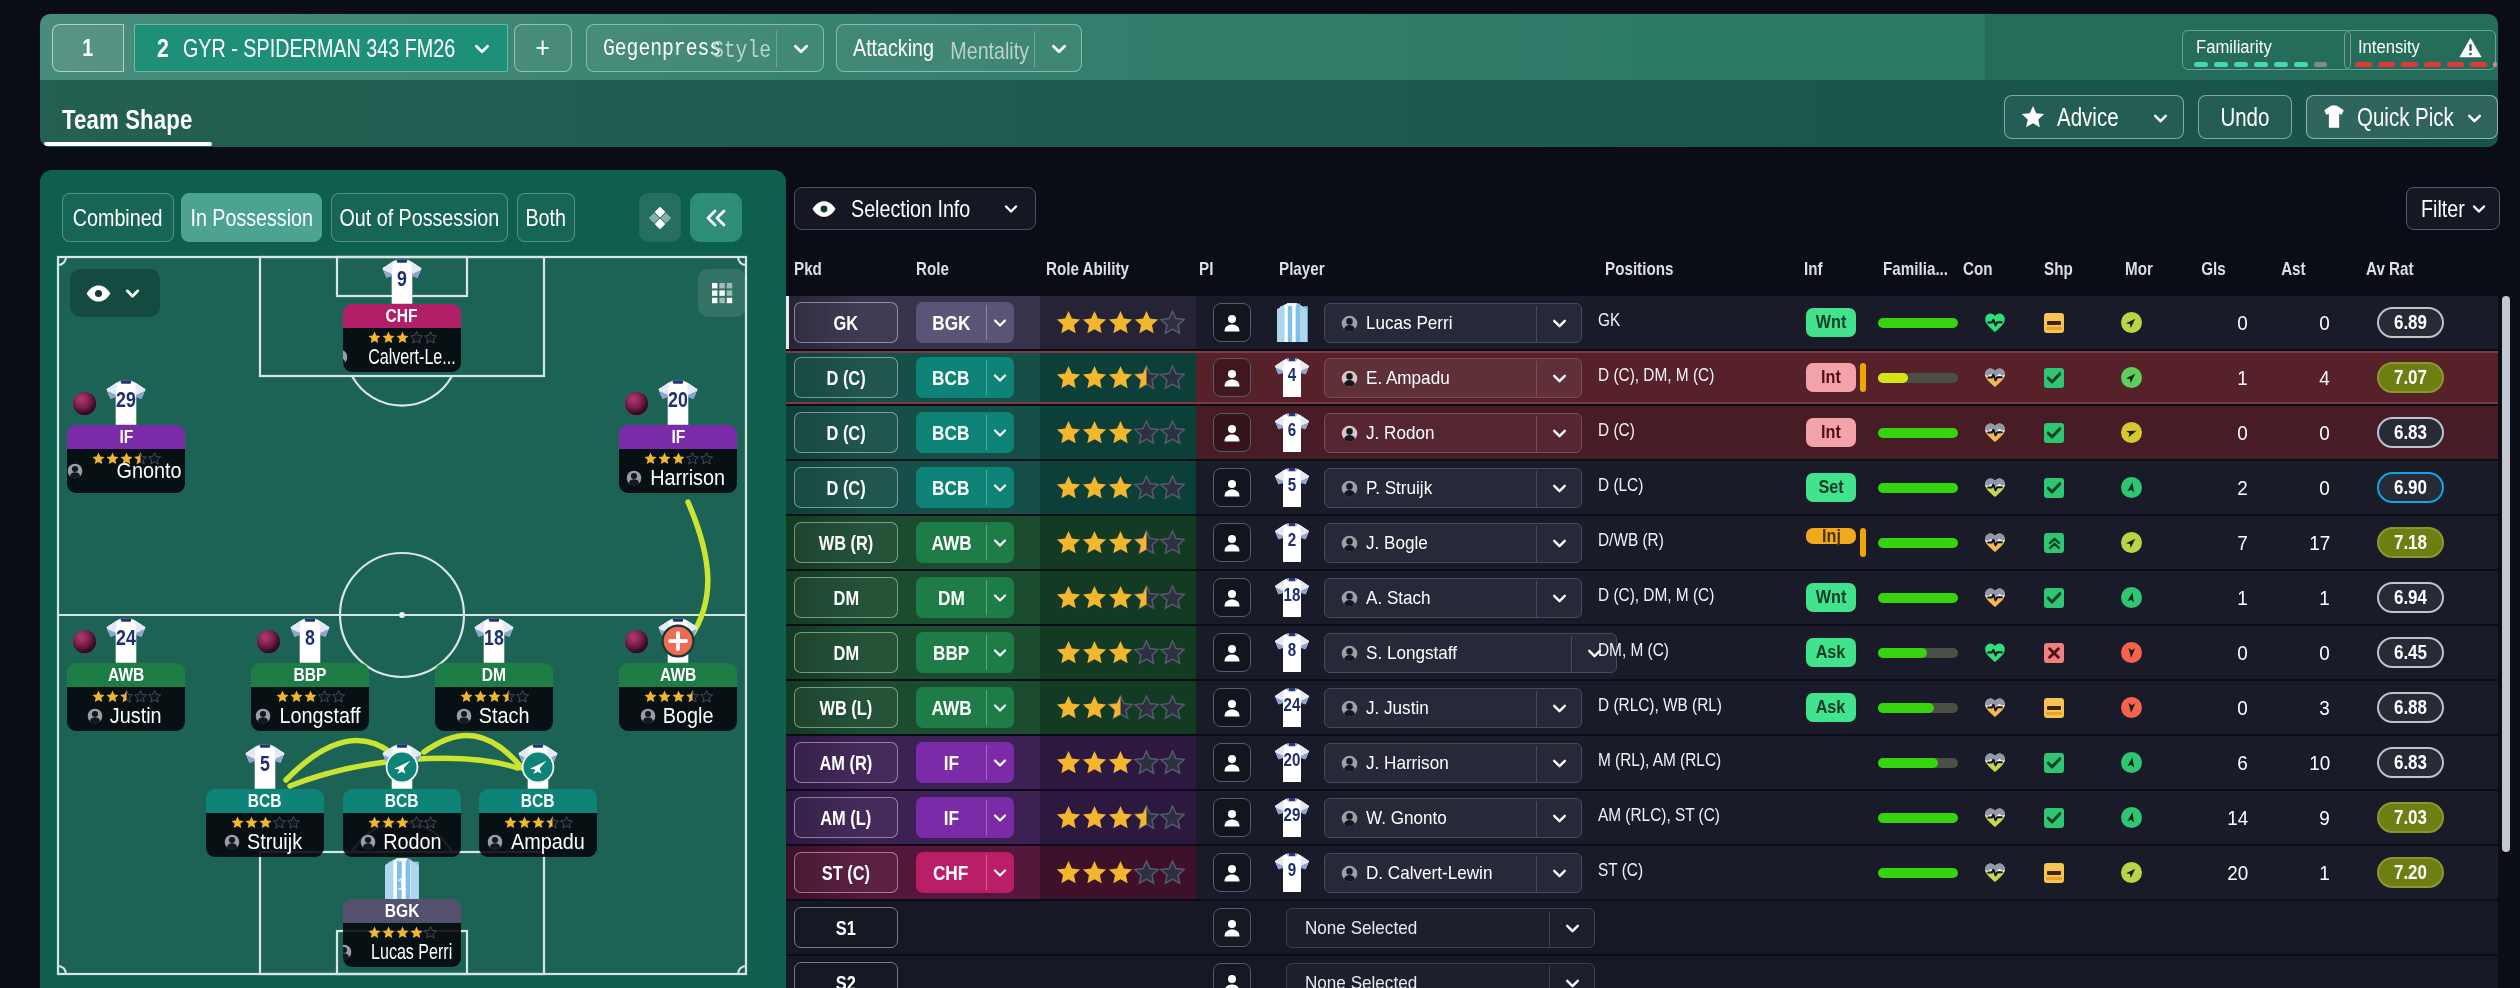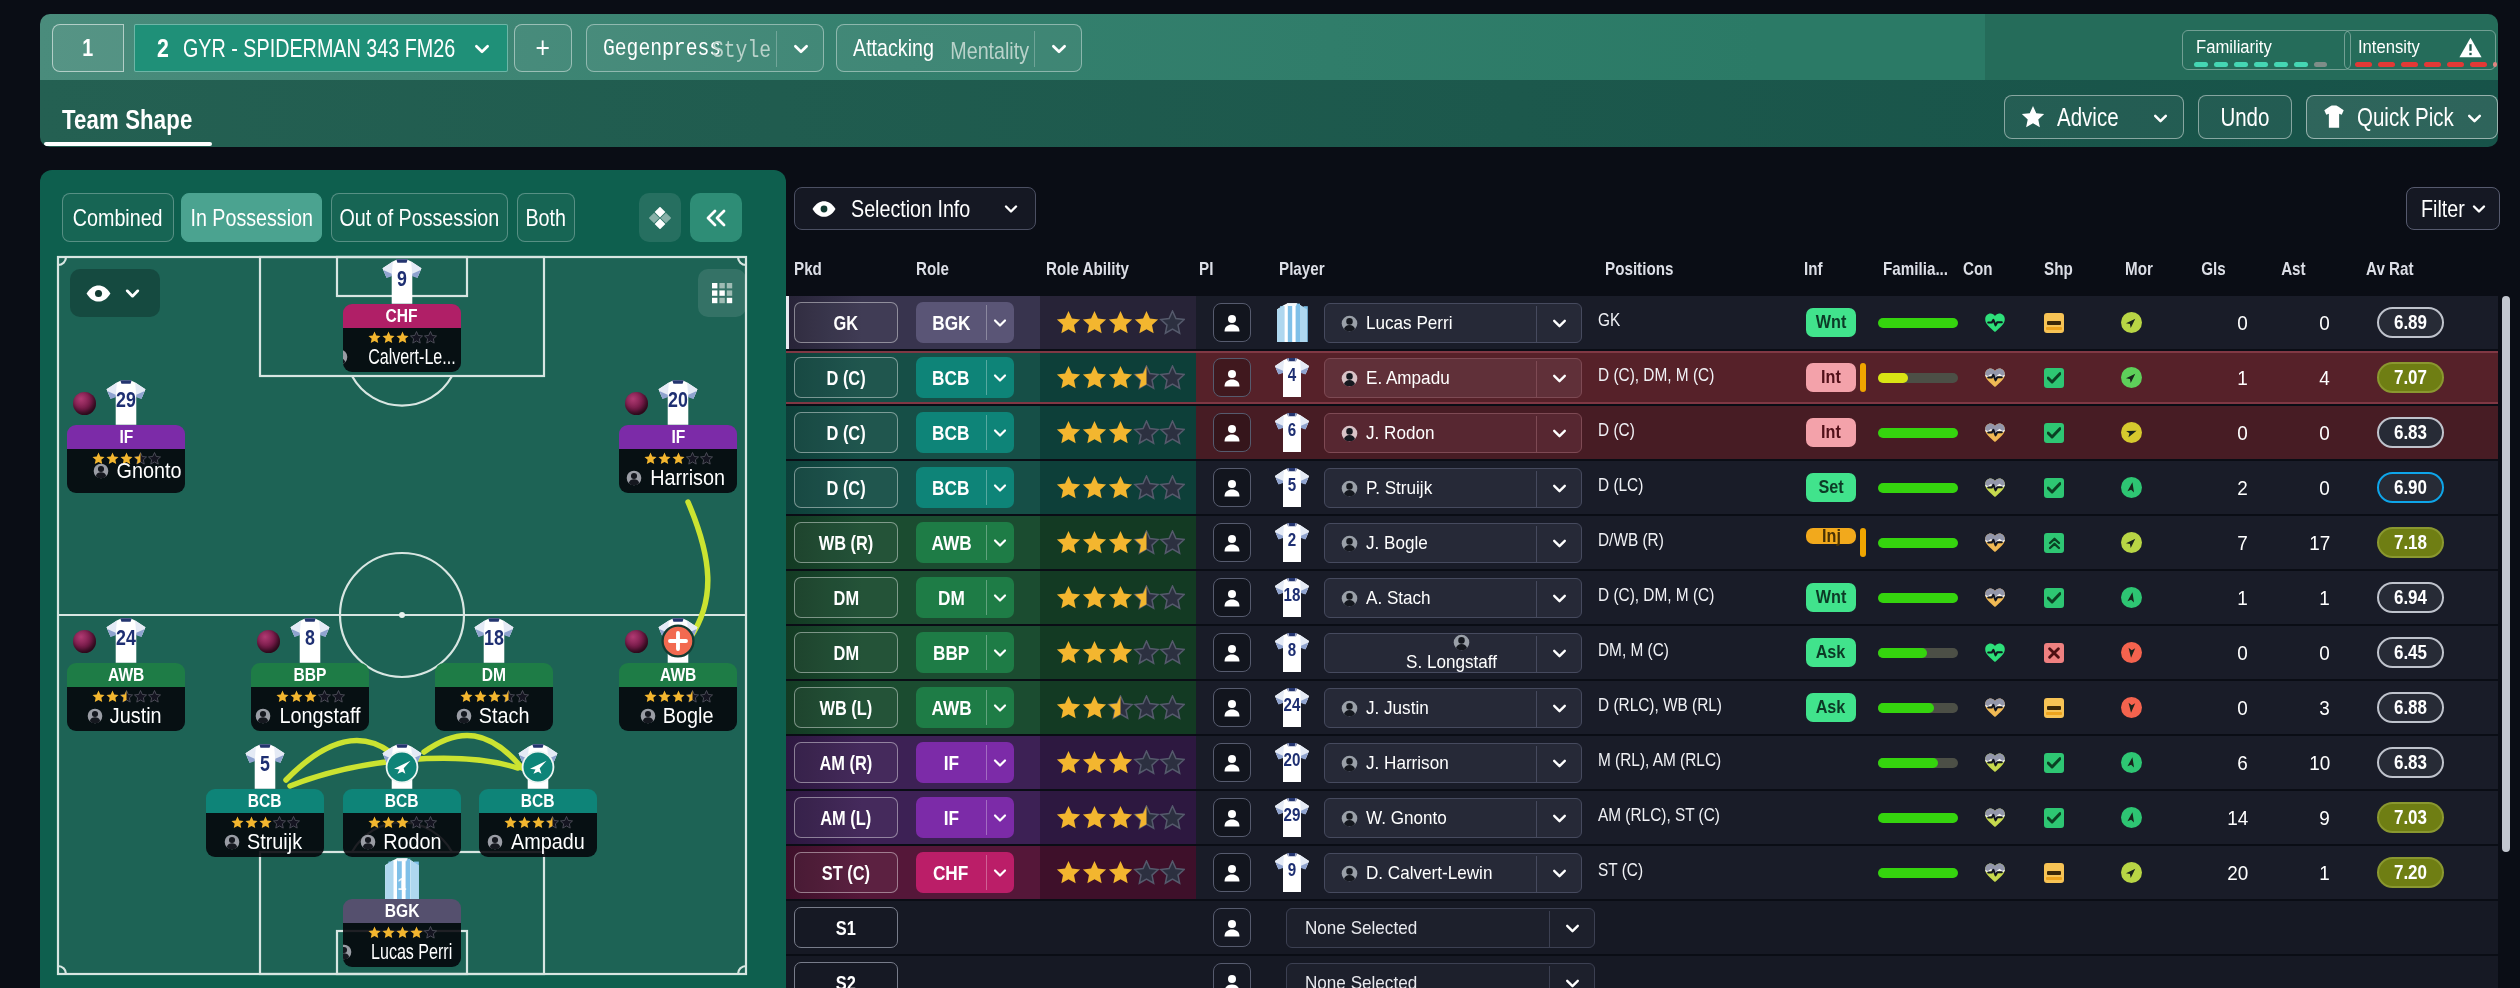--- a/index.html
+++ b/index.html
@@ -386,21 +386,21 @@
             </g>
             <g transform="translate(64.62 0)">
               <path d="M10 0.8 L12.72 6.86 L19.3 7.6 L14.4 12.06 L15.72 18.6 L10 15.3 L4.28 18.6 L5.6 12.06 L0.7 7.6 L7.28 6.86 Z" fill="#141420" stroke="#5a5a66" stroke-width="1.2"></path>
               <path d="M10 0.8 L12.72 6.86 L19.3 7.6 L14.4 12.06 L15.72 18.6 L10 15.3 L4.28 18.6 L5.6 12.06 L0.7 7.6 L7.28 6.86 Z" fill="#f3b62f" clip-path="url(#halfp13)"></path>
             </g>
             <g transform="translate(86.15 0)">
               <path d="M10 0.8 L12.72 6.86 L19.3 7.6 L14.4 12.06 L15.72 18.6 L10 15.3 L4.28 18.6 L5.6 12.06 L0.7 7.6 L7.28 6.86 Z" fill="#141420" stroke="#5a5a66" stroke-width="1.2"></path>
             </g>
           </svg>
         </div>
-<div style="display:flex;align-items:center;justify-content:flex-end;height:28px;padding-bottom:16px">
+<div style="display:flex;align-items:center;justify-content:space-between;height:28px;padding-bottom:16px">
           <div style="margin-right:4px">
             <svg width="16" height="16" viewBox="0 0 24 24" style="display:block">
 <circle cx="12" cy="12" r="11" fill="#9a9da5"></circle>
 <circle cx="12" cy="9" r="4.6" fill="#15181f"></circle>
 <path d="M4.2 19.8 C5.2 15.4 8.5 14 12 14 C15.5 14 18.8 15.4 19.8 19.8 L16 22.6 L8 22.6 Z" fill="#15181f"></path>
 </svg>
           </div>
           <span style="display:inline-block;font-size:22px;font-weight:400;color:#ffffff;transform:scaleX(0.9);transform-origin:center center;letter-spacing:0;white-space:nowrap;">Gnonto</span>
         </div>
       </div>
@@ -1541,21 +1541,21 @@
 <path d="M11 3 L15 1 L23 1 L27 3 L36 9 L32.5 17 L28 15.2 L28 40 L10 40 L10 15.2 L5.5 17 L2 9 Z" fill="#ffffff"></path>
 <path d="M2 9 L11 3 L10 15.2 L5.5 17 Z" fill="#e4eaf5"></path>
 <path d="M36 9 L27 3 L28 15.2 L32.5 17 Z" fill="#e4eaf5"></path>
 <path d="M2.6 10.6 L10 13.8 L10 16 L5.5 17.5 Z" fill="#8fa3cf"></path>
 <path d="M35.4 10.6 L28 13.8 L28 16 L32.5 17.5 Z" fill="#8fa3cf"></path>
 <path d="M14 1 L24 1 L23 4.2 L15 4.2 Z" fill="#24356f"></path>
 <path d="M15 1 L15.8 4.2 M23 1 L22.2 4.2" stroke="#dfe5f2" stroke-width="0.8"></path>
 <text x="19" y="24" font-family="Liberation Sans, sans-serif" font-size="18.5" font-weight="bold" fill="#1e2f72" text-anchor="middle" transform="translate(19 0) scale(0.82 1) translate(-19 0)">8</text>
 </svg>
     </div>
-<div class="abs fx" style="left:538px;top:7px;width:258px;height:40px;background:#262937;border:1px solid #464a5e;border-radius:6px;flex-direction:column;">
+<div class="abs fx" style="left:538px;top:7px;width:293px;height:40px;background:#262937;border:1px solid #464a5e;border-radius:6px;">
 <div style="margin-left:16px">
         <svg width="17" height="17" viewBox="0 0 24 24" style="display:block">
 <circle cx="12" cy="12" r="11" fill="#9aa0a8"></circle>
 <circle cx="12" cy="9" r="4.6" fill="#15181f"></circle>
 <path d="M4.2 19.8 C5.2 15.4 8.5 14 12 14 C15.5 14 18.8 15.4 19.8 19.8 L16 22.6 L8 22.6 Z" fill="#15181f"></path>
 </svg>
       </div>
       <div style="margin-left:8px"><span style="display:inline-block;font-size:19px;font-weight:400;color:#ffffff;transform:scaleX(0.9);transform-origin:left center;letter-spacing:0;white-space:nowrap;">S. Longstaff</span></div>
 <div class="abs" style="right:44px;top:2px;width:1px;height:36px;background:#464a5e"></div>
       <div class="abs" style="right:13px;top:11px">

